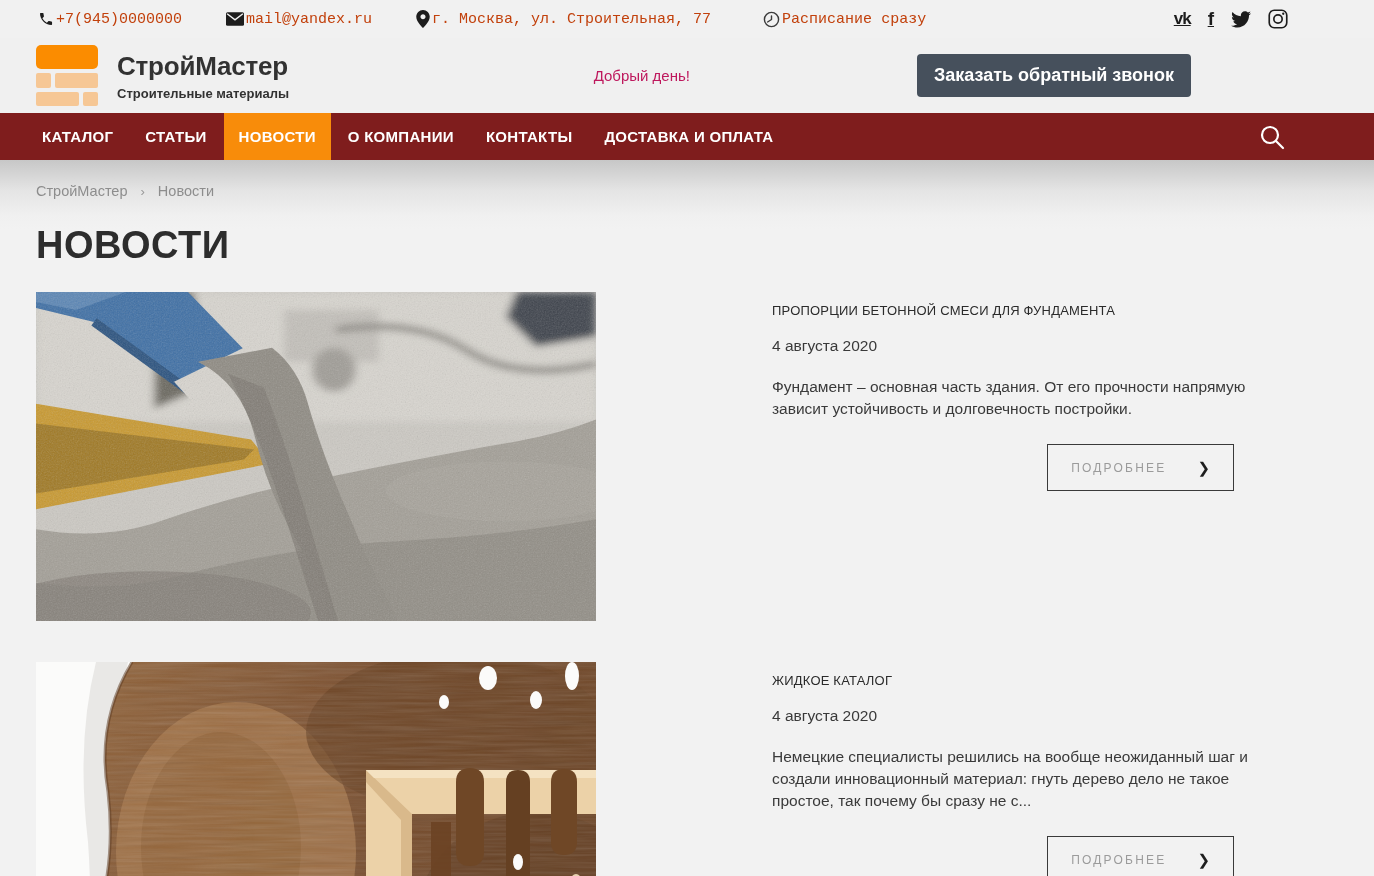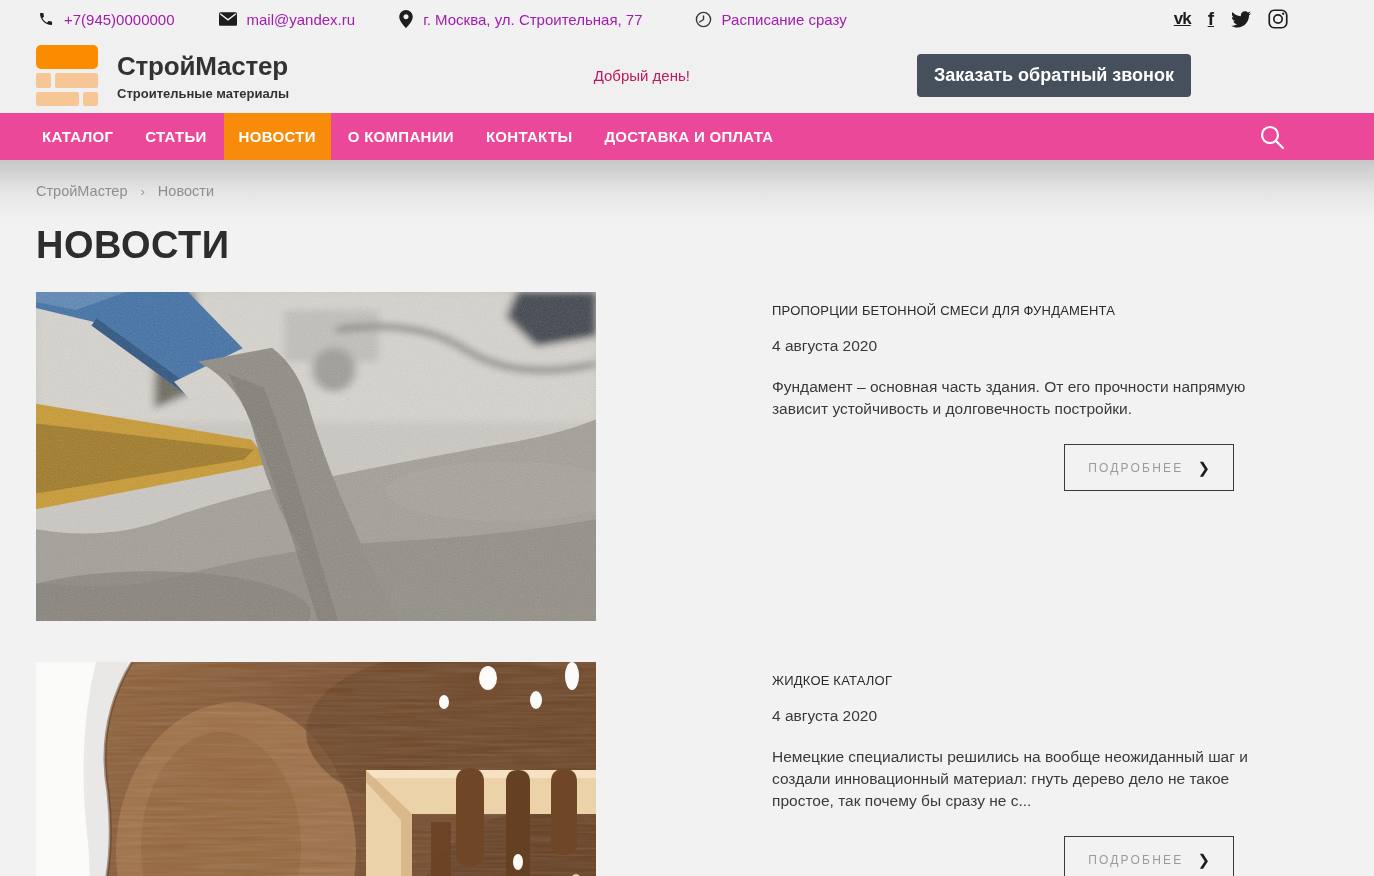--- a/index.html
+++ b/index.html
@@ -4,21 +4,21 @@
 <style>
   * { margin:0; padding:0; box-sizing:border-box; }
   html,body { background:#e9e9e9; }
   .page {
     position:relative; width:1374px; height:876px; overflow:hidden;
     background:#f2f2f2; font-family:"Liberation Sans","DejaVu Sans",sans-serif;
     margin:0 auto;
   }
   
   .topbar { height:38px; background:#f1f1f1; display:flex; align-items:center; padding-left:38px; }
-  .tcontact { display:flex; align-items:center; gap:10px; font-size:15px; color:#a21caf; margin-right:44px; }
+  .tcontact { display:flex; align-items:center; gap:2px; font-size:15px; color:#c2410c; margin-right:44px;font-family:Liberation Mono, monospace; }
   .tcontact svg { display:block; }
   .socials { margin-left:auto; margin-right:86px; display:flex; align-items:center; gap:17px; }
   .soc { display:flex; align-items:center; justify-content:center; height:24px; cursor:pointer; color:#1d1d1d;text-decoration:underline; }
   .soc-vk { font-weight:bold; font-size:17px; letter-spacing:-1px; }
   .soc-fb { font-weight:bold; font-size:19px; }
   
   .header { height:75px; background:#f0f0f0; display:flex; align-items:center; padding-left:36px; }
   .logo { width:62px; height:61px; display:flex; flex-direction:column; gap:4px; flex:none; cursor:pointer; }
   .logo-top { height:24px; background:#fb8c00; border-radius:5px; }
   .logo-row { display:flex; gap:4px; flex:1; }
@@ -27,21 +27,21 @@
   .brand-block { margin-left:19px; }
   .brand { font-size:26px; font-weight:bold; color:#323232; letter-spacing:-0.2px; }
   .tagline { font-size:13px; font-weight:bold; color:#323232; margin-top:4px; }
   .greeting { margin-left:auto; font-size:15px; color:#be185d; }
   .callback-btn {
     margin-left:227px; margin-right:183px; background:#46505c; color:#fff;
     font-family:inherit; font-weight:bold; font-size:18px; padding:11px 17px;
     border:none; border-radius:4px; cursor:pointer; white-space:nowrap;
   }
   
-  .nav { height:47px; background:#ec4899; display:flex; align-items:stretch; padding-left:26px; }
+  .nav { height:47px; background:#7f1d1d; display:flex; align-items:stretch; padding-left:26px; }
   .nav-item {
     display:flex; align-items:center; padding:0 15px; margin:0 1px;
     color:#fff; font-weight:bold; font-size:15px; letter-spacing:0.3px;
     cursor:pointer; white-space:nowrap;
   }
   .nav-item.active { background:#f88c0a; }
   .nav-search { margin-left:auto; margin-right:88px; display:flex; align-items:center; cursor:pointer; }
   
   .content {
     padding:0 36px;
@@ -56,21 +56,21 @@
   .news-item + .news-item { margin-top:41px; }
   .news-img { width:560px; flex:none; overflow:hidden; cursor:pointer; }
   .news-img svg { display:block; width:560px; }
   .img-concrete svg { height:329px; } .img-wood svg { height:420px; }
   .news-body { margin-left:176px; width:486px; }
   .news-title { margin-top:11px; font-size:13px; font-weight:normal; color:#2b2b2b; letter-spacing:0.2px; }
   .news-date { margin-top:19px; font-size:15.5px; color:#3a3a3a; }
   .news-text { margin-top:21px; font-size:15.5px; line-height:1.42; color:#3a3a3a; }
   .more-row { display:flex; justify-content:flex-end; margin-top:24px; padding-right:24px; }
   .more-btn {
-    display:flex; align-items:center; gap:14px; background:transparent;
+    display:flex; align-items:center; gap:31px; background:transparent;
     border:1px solid #3a3a3a; padding:15px 23px; cursor:pointer; font-family:inherit;
   }
   .more-label { font-size:12px; letter-spacing:2.2px; color:#9b9b9b; }
   .more-chev { font-size:15px; color:#1e1e1e; font-weight:bold; line-height:1; }
 </style>
 </head>
 <body>
 
 <div class="page">
 

